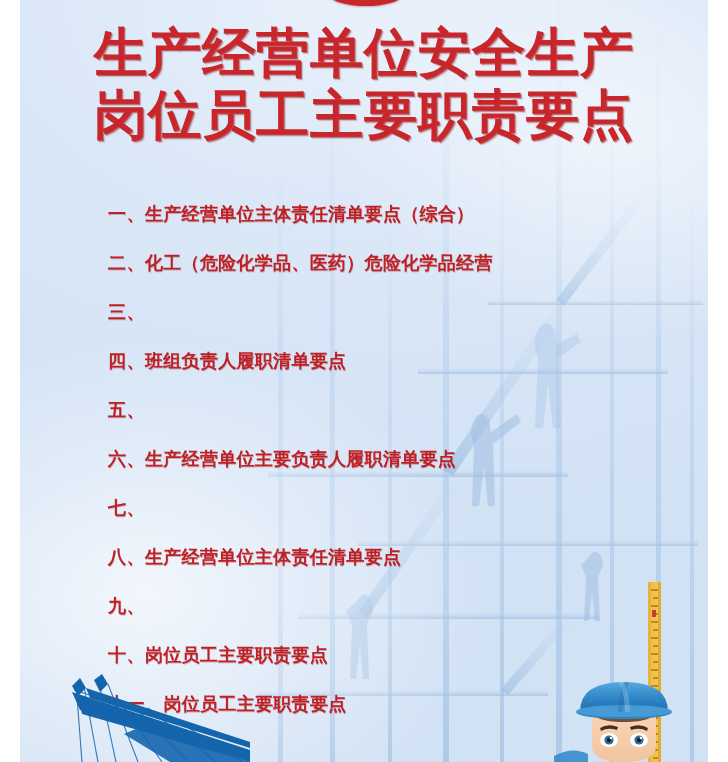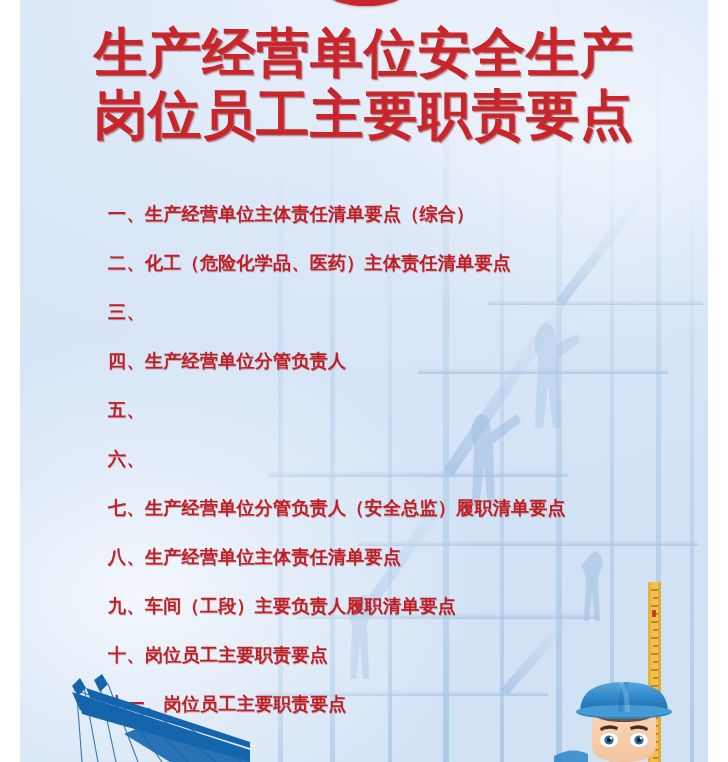--- a/index.html
+++ b/index.html
@@ -224,53 +224,52 @@
 
     <div class="list">
 
       <div class="list-item">
         <span class="item-index">一、</span>
         <span class="item-label">生产经营单位主体责任清单要点（综合）</span>
       </div>
 
       <div class="list-item">
         <span class="item-index">二、</span>
-        <span class="item-label">化工（危险化学品、医药）主体责任清单要点</span>
+        <span class="item-label">化工（危险化学品、医药）危险化学品经营</span>
       </div>
 
       <div class="list-item">
         <span class="item-index">三、</span>
       </div>
 
       <div class="list-item">
         <span class="item-index">四、</span>
-        <span class="item-label">生产经营单位分管负责人</span>
+        <span class="item-label">班组负责人履职清单要点</span>
       </div>
 
       <div class="list-item">
         <span class="item-index">五、</span>
       </div>
 
       <div class="list-item">
         <span class="item-index">六、</span>
+        <span class="item-label">生产经营单位主要负责人履职清单要点</span>
       </div>
 
       <div class="list-item">
         <span class="item-index">七、</span>
-        <span class="item-label">生产经营单位分管负责人（安全总监）履职清单要点</span>
       </div>
 
       <div class="list-item">
         <span class="item-index">八、</span>
         <span class="item-label">生产经营单位主体责任清单要点</span>
       </div>
 
       <div class="list-item">
         <span class="item-index">九、</span>
-        <span class="item-label">车间（工段）主要负责人履职清单要点</span>
       </div>
 
       <div class="list-item">
         <span class="item-index">十、</span>
         <span class="item-label">岗位员工主要职责要点</span>
       </div>
 
       <div class="list-item">
         <span class="item-index">十一、</span>
         <span class="item-label">岗位员工主要职责要点</span>

